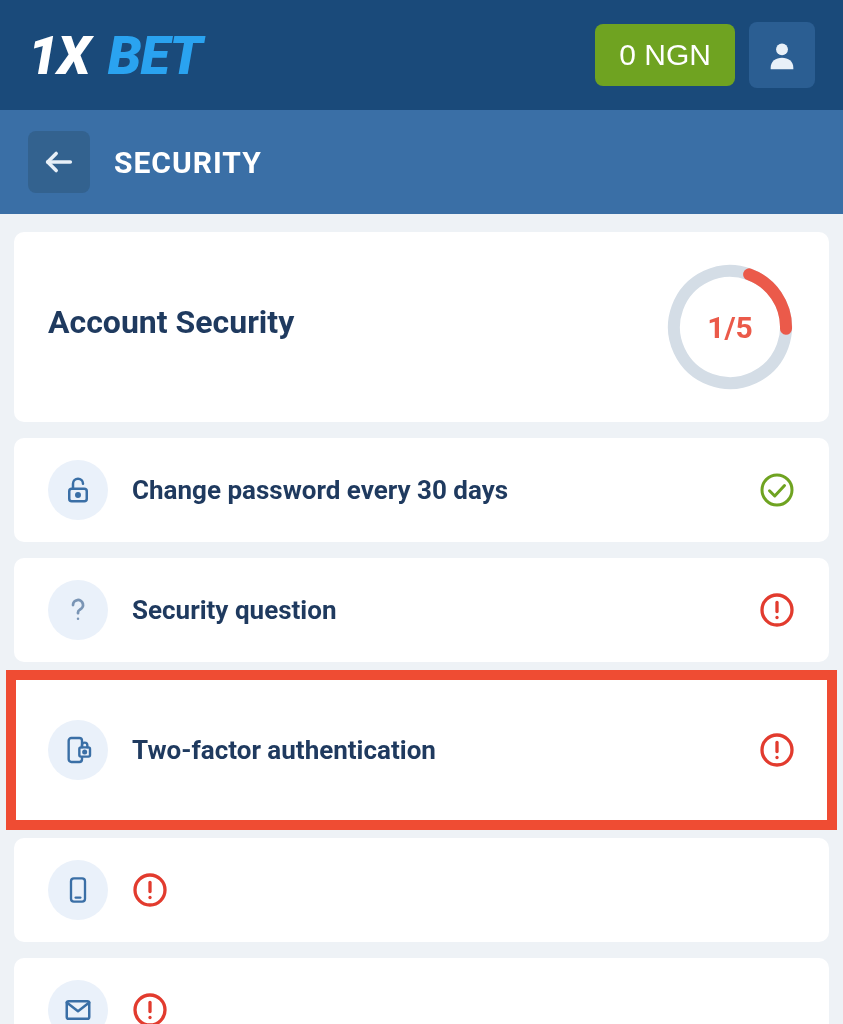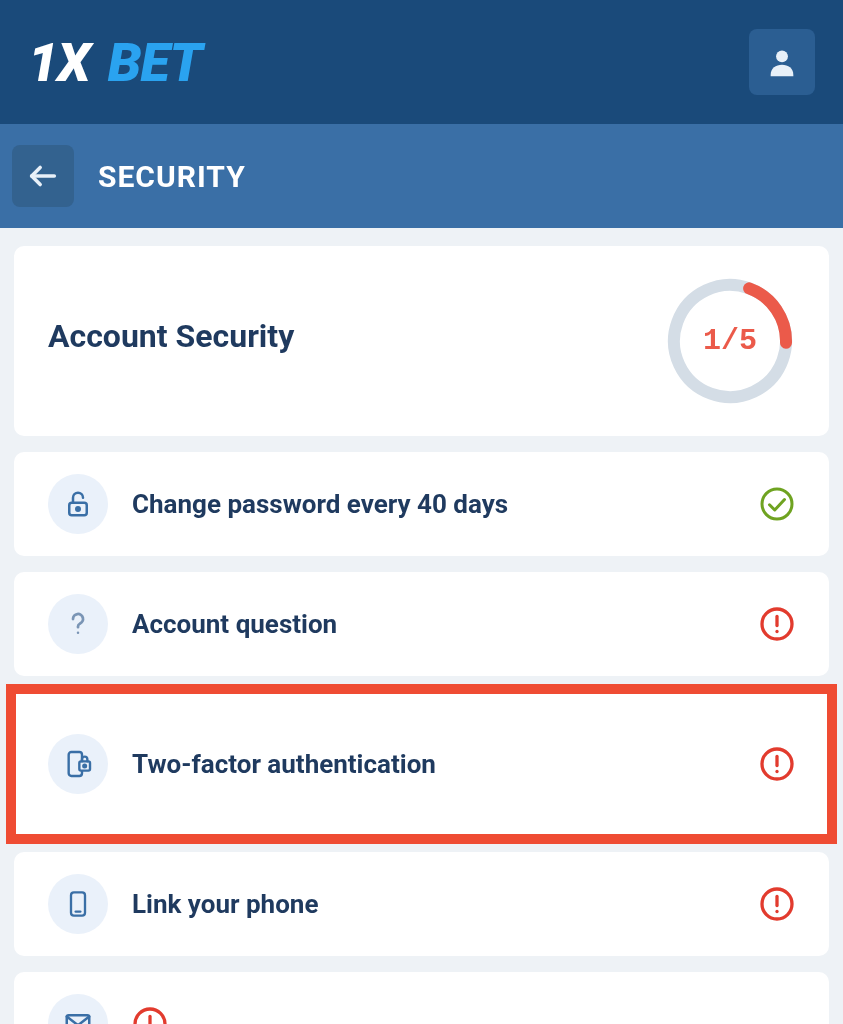--- a/index.html
+++ b/index.html
@@ -1,50 +1,51 @@
 <!DOCTYPE html>
 <html><head>
 <meta charset="utf-8">
 <style>
   * { box-sizing: border-box; margin: 0; padding: 0; }
   html, body { width: 843px; height: 1024px; font-family: -apple-system, BlinkMacSystemFont, "Segoe UI", Roboto, Arial, sans-serif; background: #eef2f6; overflow: hidden; }
-  .topbar { background: #1a4a7a; height: 124px; display: flex; align-items: center; justify-content: space-between; padding: 0 28px; }
+  .topbar { background: #1a4a7a; height: 110px; display: flex; align-items: center; justify-content: space-between; padding: 0 28px; }
   .logo { display: flex; align-items: baseline; font-weight: 900; font-style: italic; letter-spacing: -1px; }
   .logo-1x { color: #fff; font-size: 54px; }
   .logo-bet { color: #2aa3f0; font-size: 54px; margin-left: 18px; }
   .top-right { display: flex; align-items: center; gap: 14px; }
   .balance-btn { background: #6fa321; color: #fff; font-size: 30px; font-weight: 500; padding: 14px 24px; border-radius: 8px; border: none; }
   .user-btn { background: #2b5e92; width: 66px; height: 66px; border-radius: 8px; display: flex; align-items: center; justify-content: center; border: none; }
-  .subheader { background: #3a6fa6; height: 104px; display: flex; align-items: center; padding: 0 12px; gap: 24px; }
+  .subheader { background: #3a6fa6; height: 104px; display: flex; align-items: center; padding: 0 28px; gap: 24px; }
   .back-btn { width: 62px; height: 62px; background: #33628f; border-radius: 8px; display: flex; align-items: center; justify-content: center; border: none; }
   .subheader-title { color: #fff; font-size: 30px; font-weight: 700; letter-spacing: 1px; }
   .content { padding: 18px 14px; display: flex; flex-direction: column; gap: 16px; }
   .card { background: #fff; border-radius: 10px; padding: 30px 34px; }
   .intro-card { display: flex; align-items: center; justify-content: space-between; gap: 20px; }
   .intro-text { flex: 1; }
   .intro-title { color: #1f3a5f; font-size: 32px; font-weight: 700; margin-bottom: 10px; }
   .intro-desc { color: #8a97a8; font-size: 26px; line-height: 1.35; }
-  .progress-ring { position: relative; width: 130px; height: 130px; font-family: Liberation Mono, monospace; }
+  .progress-ring { position: relative; width: 130px; height: 130px; }
   .progress-ring svg { transform: rotate(-70deg); }
   .progress-label { position: absolute; top: 50%; left: 50%; transform: translate(-50%, -50%); color: #eb5a4a; font-size: 30px; font-weight: 700; }
   .item-card { display: flex; align-items: center; gap: 24px; padding: 22px 34px; }
   .item-icon-wrap { width: 60px; height: 60px; border-radius: 50%; background: #eaf1fa; display: flex; align-items: center; justify-content: center; flex-shrink: 0; }
   .item-label { flex: 1; color: #1f3a5f; font-size: 26px; font-weight: 700; }
   .status-icon { width: 36px; height: 36px; flex-shrink: 0; }
   .highlight { outline: 10px solid #ef4c33; outline-offset: -2px; padding-top: 42px; padding-bottom: 42px; border-radius: 0; justify-content: space-between; }
 </style>
 </head>
 <body>
 
 <div class="topbar">
   <div class="logo">
     <span class="logo-1x">1X</span>
     <span class="logo-bet">BET</span>
   </div>
   <div class="top-right">
+    <button class="balance-btn">0 NGN</button>
     <button class="user-btn">
       <svg width="34" height="34" viewBox="0 0 24 24" fill="#e8f0f8">
           <circle cx="12" cy="8" r="4.2"></circle>
           <path d="M4 21c0-4.4 3.6-7 8-7s8 2.6 8 7v1H4v-1z"></path>
         </svg>
     </button>
   </div>
 </div>
 
 <div class="subheader">
@@ -73,37 +74,37 @@
   </div>
 
   <div class="card item-card">
     <div class="item-icon-wrap">
       <svg width="30" height="30" viewBox="0 0 24 24" fill="none" stroke="#3a6fa6" stroke-width="2" stroke-linecap="round" stroke-linejoin="round">
           <rect x="5" y="11" width="14" height="10" rx="2"></rect>
           <path d="M8 11V7a4 4 0 0 1 8 0"></path>
           <circle cx="12" cy="16" r="1.4" fill="#3a6fa6"></circle>
         </svg>
     </div>
-    <div class="item-label">Change password every 40 days</div>
+    <div class="item-label">Change password every 30 days</div>
     <div class="status-icon">
       <svg width="36" height="36" viewBox="0 0 24 24" fill="none" stroke="#6fa321" stroke-width="2" stroke-linecap="round" stroke-linejoin="round">
           <circle cx="12" cy="12" r="10"></circle>
           <polyline points="7 12.5 10.5 16 17 9"></polyline>
         </svg>
     </div>
   </div>
 
   <div class="card item-card">
     <div class="item-icon-wrap">
       <svg width="30" height="30" viewBox="0 0 24 24" fill="none" stroke="#7a95b5" stroke-width="2.2" stroke-linecap="round" stroke-linejoin="round">
           <path d="M8 8a4 4 0 1 1 5.5 3.7c-1 .5-1.5 1.3-1.5 2.3v.5"></path>
           <circle cx="12" cy="19" r="1" fill="#7a95b5" stroke="none"></circle>
         </svg>
     </div>
-    <div class="item-label">Account question</div>
+    <div class="item-label">Security question</div>
     <div class="status-icon">
       <svg width="36" height="36" viewBox="0 0 24 24" fill="none" stroke="#e23b2e" stroke-width="2.2" stroke-linecap="round">
           <circle cx="12" cy="12" r="10"></circle>
           <line x1="12" y1="7" x2="12" y2="13"></line>
           <circle cx="12" cy="17" r="1.1" fill="#e23b2e" stroke="none"></circle>
         </svg>
     </div>
   </div>
 
   <div class="card item-card highlight">
@@ -125,21 +126,20 @@
     </div>
   </div>
 
   <div class="card item-card">
     <div class="item-icon-wrap">
       <svg width="28" height="28" viewBox="0 0 24 24" fill="none" stroke="#3a6fa6" stroke-width="2" stroke-linecap="round" stroke-linejoin="round">
           <rect x="6" y="2" width="12" height="20" rx="2.5"></rect>
           <line x1="10" y1="18.5" x2="14" y2="18.5"></line>
         </svg>
     </div>
-    <div class="item-label">Link your phone</div>
     <div class="status-icon">
       <svg width="36" height="36" viewBox="0 0 24 24" fill="none" stroke="#e23b2e" stroke-width="2.2" stroke-linecap="round">
           <circle cx="12" cy="12" r="10"></circle>
           <line x1="12" y1="7" x2="12" y2="13"></line>
           <circle cx="12" cy="17" r="1.1" fill="#e23b2e" stroke="none"></circle>
         </svg>
     </div>
   </div>
 
   <div class="card item-card">

